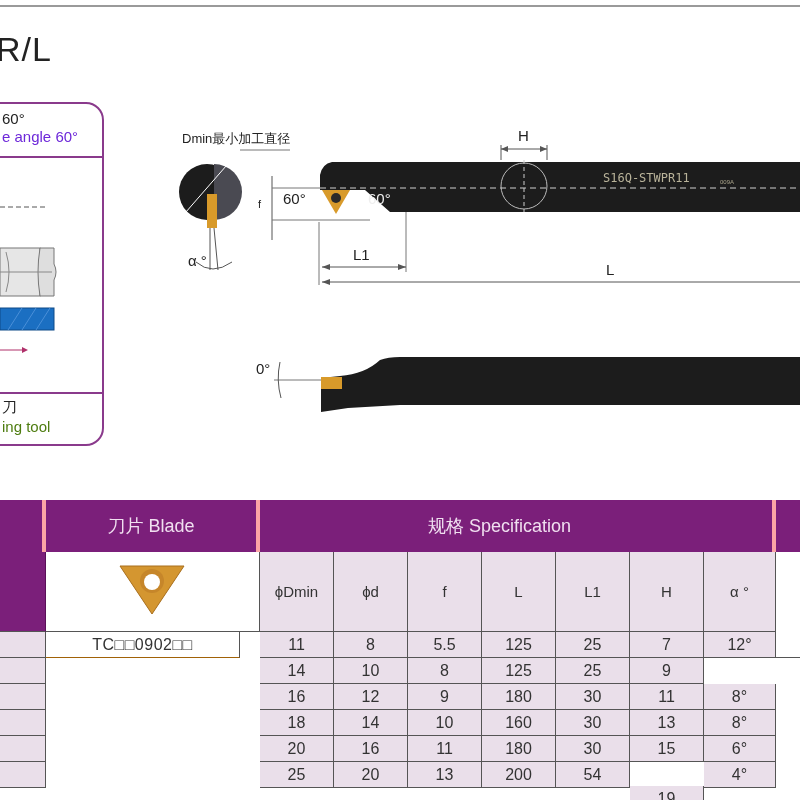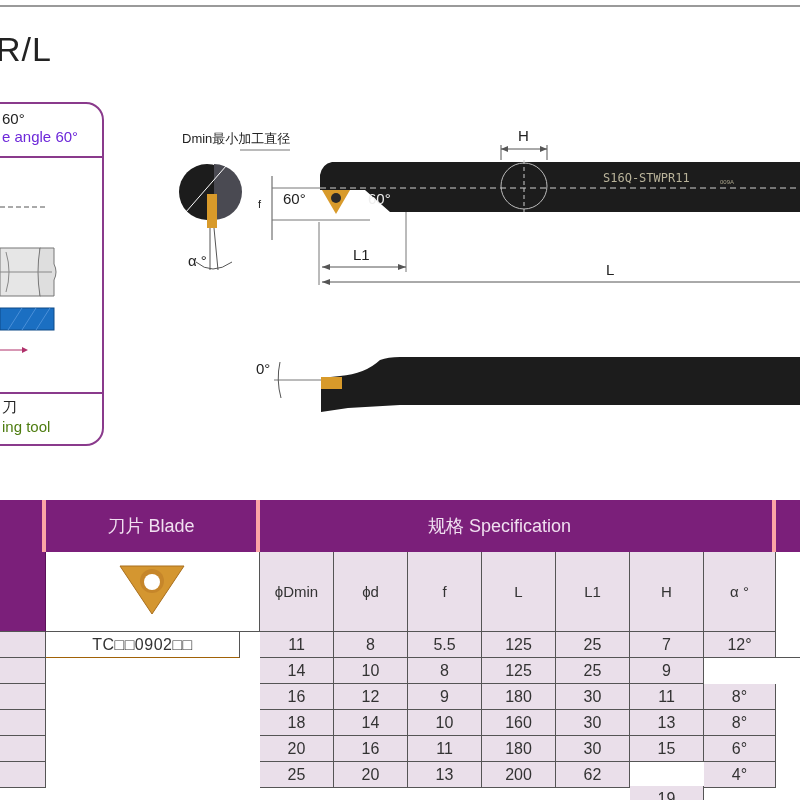--- a/index.html
+++ b/index.html
@@ -194,16 +194,16 @@
   <div class="data-cell" style="top:236px;left:482px;width:74px;">180</div>
   <div class="data-cell" style="top:236px;left:556px;width:74px;">30</div>
   <div class="data-cell" style="top:236px;left:630px;width:74px;">15</div>
   <div class="data-cell" style="top:236px;left:704px;width:72px;">6°</div>
 
   <div class="left-cell" style="top:262px;"></div>
   <div class="data-cell" style="top:262px;left:260px;width:74px;">25</div>
   <div class="data-cell" style="top:262px;left:334px;width:74px;">20</div>
   <div class="data-cell" style="top:262px;left:408px;width:74px;">13</div>
   <div class="data-cell" style="top:262px;left:482px;width:74px;">200</div>
-  <div class="data-cell" style="top:262px;left:556px;width:74px;">62</div>
+  <div class="data-cell" style="top:262px;left:556px;width:74px;">54</div>
   <div class="data-cell" style="top:262px;left:630px;width:74px;margin-top:24px;">19</div>
   <div class="data-cell" style="top:262px;left:704px;width:72px;">4°</div>
 </div>
 
 </body></html>

